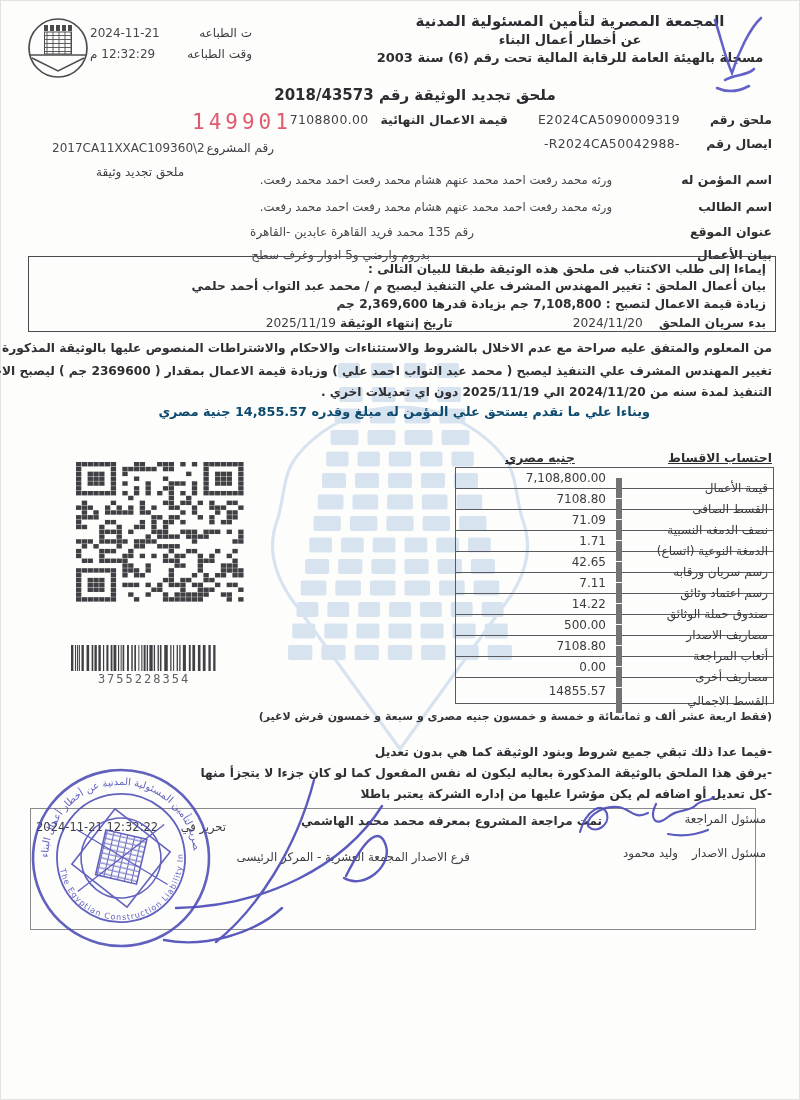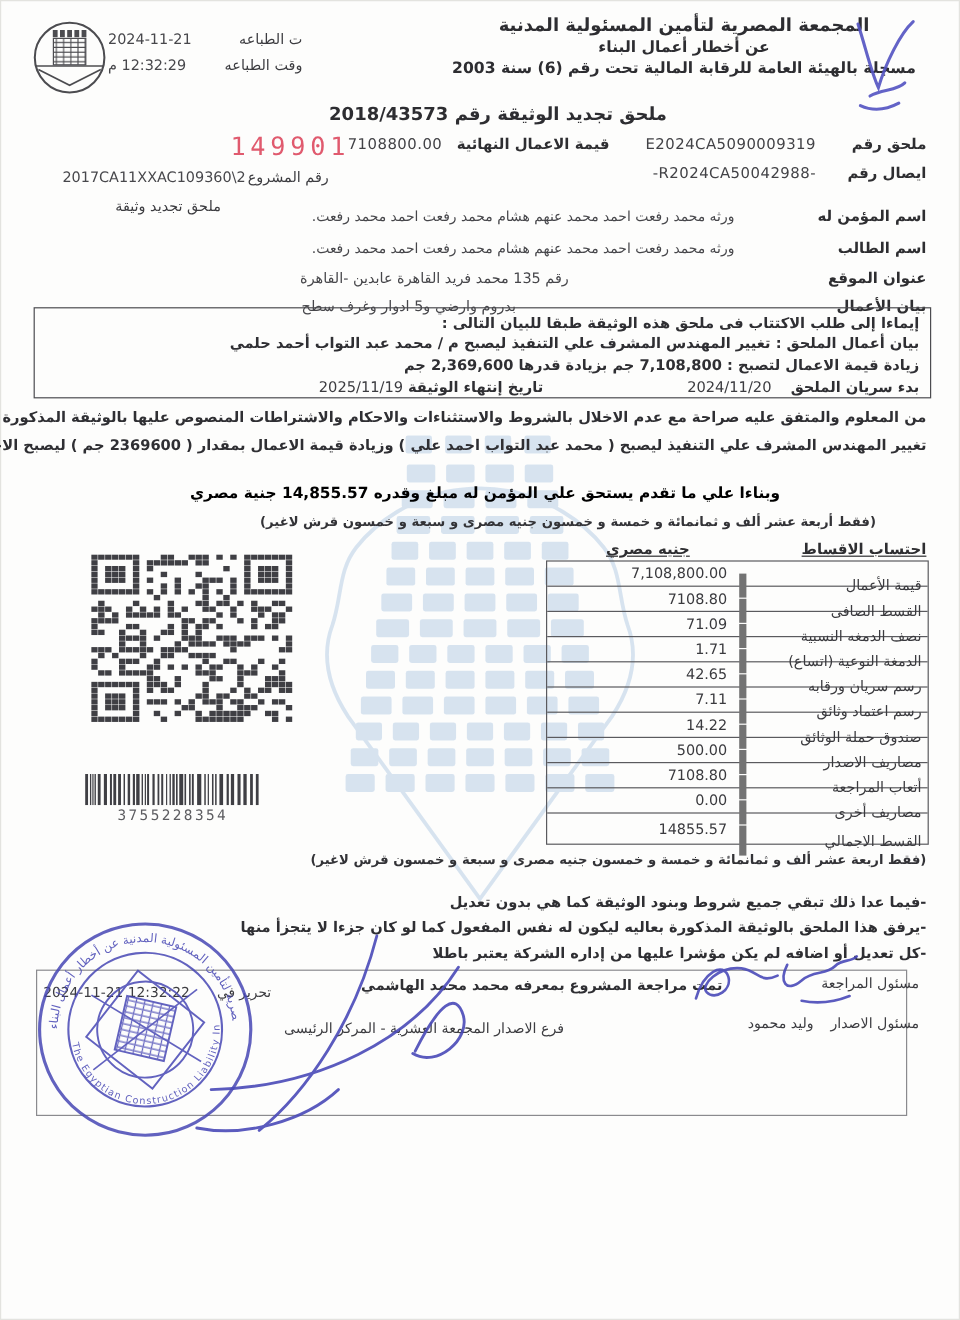--- a/index.html
+++ b/index.html
@@ -38,21 +38,21 @@
   .project-row{left:52px;top:141px;width:222px;display:flex;direction:rtl;justify-content:space-between;font-size:12px;}
   .annex-note{left:96px;top:165px;font-size:12px;color:#3c3c40;}
 
   
   .annex-box{left:28px;top:256px;width:728px;height:70px;border:1px solid #4c4c50;padding:4px 9px 0 9px;direction:rtl;}
   .annex-box .line{font-size:12.2px;font-weight:700;color:#2f2f33;line-height:1.42;white-space:nowrap;}
   .dates-line{display:flex;direction:rtl;align-items:baseline;font-size:12.2px;font-weight:700;color:#2f2f33;margin-top:3px;}
 
   
   .para{right:28px;direction:rtl;font-size:12.2px;font-weight:700;color:#2f2f33;white-space:nowrap;text-align:right;}
-  .p4{left:170px;top:404px;width:480px;text-align:center;font-size:12.8px;font-weight:700;color:#000000;direction:rtl;white-space:nowrap;}
+  .p4{left:170px;top:404px;width:480px;text-align:center;font-size:12.8px;font-weight:700;color:#0c4a6e;direction:rtl;white-space:nowrap;}
   .p5{right:70px;top:428px;direction:rtl;font-size:11px;font-weight:700;color:#333337;white-space:nowrap;}
 
   
   .tbl-title{right:28px;top:450px;font-size:12.4px;font-weight:700;color:#2e2e31;text-decoration:underline;direction:rtl;}
   .tbl-curr{left:505px;top:450px;font-size:12.4px;font-weight:700;color:#2e2e31;text-decoration:underline;direction:rtl;}
   .ptable{left:455px;top:467px;width:317px;border:1px solid #5a5a5e;background:transparent;}
   .prow{display:flex;flex-direction:row-reverse;border-top:1px solid #5a5a5e;height:20px;align-items:center;}
   .prow:first-child{border-top:none;}
   .prow.tall{height:25px;}
   .plabel{width:157px;border-left:6px solid #737373;font-size:12px;color:#3a3a3e;direction:rtl;padding-right:5px;box-sizing:border-box;height:100%;display:flex;align-items:center;margin-top:20px;}
@@ -173,22 +173,22 @@
     <div class="dates-line">
       <span>بدء سريان الملحق</span>
       <span class="ltr" style="margin-right:16px;font-weight:400;color:#3c3c40;">2024/11/20</span>
       <span style="margin-right:120px;">تاريخ إنتهاء الوثيقة</span>
       <span class="ltr" style="margin-right:4px;font-weight:400;color:#3c3c40;">2025/11/19</span>
     </div>
   </div>
 
   <div class="abs para layer" style="top:341px;">من المعلوم والمتفق عليه صراحة مع عدم الاخلال بالشروط والاستثناءات والاحكام والاشتراطات المنصوص عليها بالوثيقة المذكورة أعلاه نوافق علي</div>
   <div class="abs para layer" style="top:364px;">تغيير المهندس المشرف علي التنفيذ ليصبح ( محمد عبد التواب احمد علي ) وزيادة قيمة الاعمال بمقدار ( 2369600 جم ) ليصبح الاجمالي( 7108800 جم )و تجديد فترة</div>
+  <div class="abs para layer" style="top:385px;">التنفيذ لمدة سنه من 2024/11/20 الي 2025/11/19 دون اي تعديلات اخري .</div>
   <div class="abs p4 layer">وبناءا علي ما تقدم يستحق علي المؤمن له مبلغ وقدره 14,855.57 جنية مصري</div>
-  <div class="abs p5 layer">(فقط أربعة عشر ألف و ثمانمائة و خمسة و خمسون جنيه مصرى و سبعة و خمسون قرش لاغير)</div>
 
   <svg class="abs watermark" width="390" height="435" viewBox="0 0 390 435">
     <path d="M195,424 L85,272 C68,246 63,220 72,196 C80,172 77,150 92,131
              C111,107 140,91 166,85 C176,83 186,82 195,82
              C204,82 214,83 224,85 C250,91 279,107 298,131
              C313,150 310,172 318,196 C327,220 322,246 305,272 Z" fill="none" stroke="#b3cbe4" stroke-width="3.2"></path>
     <g id="wm-blocks" fill="#b3cbe4">
         <rect x="133" y="38" width="22" height="15" rx="2"></rect>
         <rect x="166" y="38" width="22" height="15" rx="2"></rect>
         <rect x="199" y="38" width="22" height="15" rx="2"></rect>

